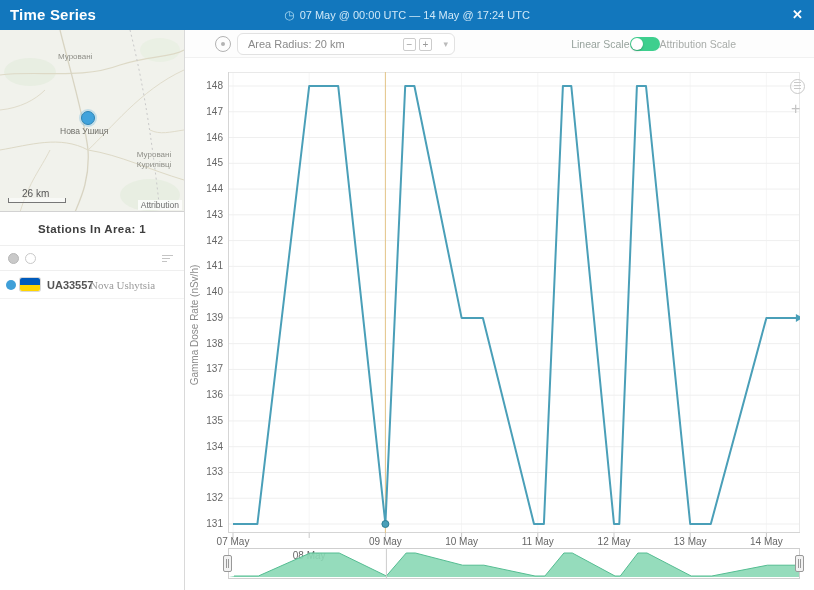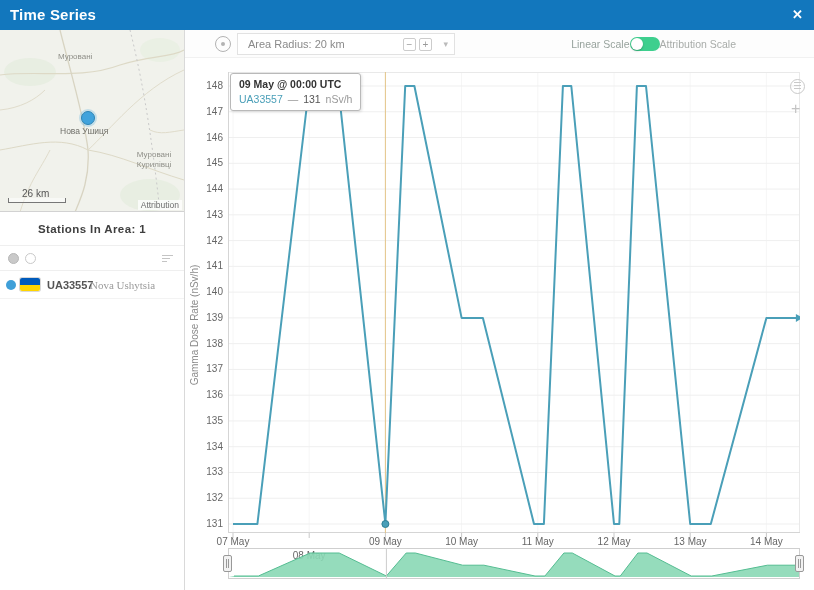--- a/index.html
+++ b/index.html
@@ -54,21 +54,21 @@
   .main { position:absolute; left:185px; top:30px; width:629px; height:560px; background:#fff; }
 
   
   .toolbar { position:absolute; left:0; top:0; width:629px; height:28px; background:#fdfdfd;
              border-bottom:1px solid #f1f1f1; }
   .radius-icon { position:absolute; left:30px; top:6px; width:16px; height:16px; border:1px solid #b3b3b3;
                  border-radius:50%; }
   .radius-icon::after { content:""; position:absolute; left:5px; top:5px; width:4px; height:4px;
                         border-radius:50%; background:#b3b3b3; }
   .radius-box { position:absolute; left:52px; top:3px; width:218px; height:22px; background:#fff;
-                border:1px solid #e2e2e2; border-radius:0; }
+                border:1px solid #e2e2e2; border-radius:6px; }
   .radius-label { position:absolute; left:10px; top:4px; font-size:11px; color:#8a8a8a; }
   .step-btn { position:absolute; top:4px; width:13px; height:13px; border:1px solid #ccc; border-radius:2px;
               font-size:10px; line-height:11px; text-align:center; color:#9a9a9a; background:#fff; cursor:pointer; }
   .step-minus { right:38px; } .step-plus { right:22px; }
   .radius-caret { position:absolute; right:6px; top:5px; font-size:9px; color:#bbb; cursor:pointer; }
   .scale-group { position:absolute; right:78px; top:7px; display:flex; align-items:center; gap:0; }
   .scale-label { font-size:10.5px; color:#98a39d; }
   .scale-label.log { color:#a8aca9; }
   .toggle { position:relative; width:30px; height:14px; border-radius:7px; background:#3ecf8e; cursor:pointer; }
   .toggle-knob { position:absolute; left:1px; top:1px; width:12px; height:12px; border-radius:50%;
@@ -99,20 +99,23 @@
             border-radius:2px; top:525px; z-index:4; cursor:ew-resize; }
   .handle::before, .handle::after { content:""; position:absolute; top:3px; bottom:3px; width:1px; background:#999; }
   .handle::before { left:2px; } .handle::after { right:2px; }
   .handle.left { left:38px; } .handle.right { left:610px; }
 </style>
 </head>
 <body>
 
 <div class="header">
   <div class="header-title">Time Series</div>
+  <div class="header-range">
+    <span class="clock-icon">◷</span><span>07 May @ 00:00 UTC — 14 May @ 17:24 UTC</span>
+  </div>
   <div class="header-close">✕</div>
 </div>
 
 <div class="sidebar">
   <div class="map">
     <svg width="184" height="182" viewBox="0 0 184 182">
       <ellipse cx="30" cy="42" rx="26" ry="14" fill="#e8eee2"></ellipse>
       <ellipse cx="150" cy="165" rx="30" ry="16" fill="#e8eee2"></ellipse>
       <ellipse cx="160" cy="20" rx="20" ry="12" fill="#eaf0e4"></ellipse>
       <path d="M0,45 C40,40 80,50 120,35 C150,25 170,28 184,20" stroke="#ddd9c6" fill="none" stroke-width="1.2"></path>
@@ -249,29 +252,20 @@
         <line x1="386" y1="461" x2="386" y2="466" stroke="#c9c9c9"></line>
         <line x1="462.20000000000005" y1="461" x2="462.20000000000005" y2="466" stroke="#c9c9c9"></line>
         <line x1="538.4" y1="461" x2="538.4" y2="466" stroke="#c9c9c9"></line>
         <line x1="157.4" y1="0" x2="157.4" y2="461" stroke="#e3c488"></line>
         <polyline points="5.0,452.0 29.4,452.0 81.2,14.0 110.2,14.0 157.4,452.0 177.2,14.0 186.4,14.0 233.6,245.9 254.9,245.9 306.0,452.0 315.9,452.0 334.9,14.0 343.3,14.0 386.0,452.0 391.3,452.0 408.9,14.0 418.0,14.0 462.2,452.0 482.8,452.0 538.4,245.9 568.9,245.9" fill="none" stroke="#4a9fb8" stroke-width="2" stroke-linejoin="round"></polyline>
         <circle cx="157.4" cy="452" r="3.5" fill="#4a9fb8" stroke="#2e7f95"></circle>
         <polygon points="574.88,245.88235294117646 567.88,241.88235294117646 567.88,249.88235294117646" fill="#4a9fb8"></polygon>
       </svg>
   </div>
 
-  <div class="tooltip">
-    <div class="tt-time">09 May @ 00:00 UTC</div>
-    <div class="tt-line">
-      <span class="tt-station">UA33557</span>
-      <span class="tt-dash">—</span>
-      <span class="tt-val">131</span>
-      <span class="tt-unit">nSv/h</span>
-    </div>
-  </div>
 
   <div class="ctx-icon">
       <i></i>
       <i></i>
       <i></i>
     </div>
   <div class="zoom-plus">+</div>
 
   <div class="nav-box">
     <svg id="nav-svg" width="570" height="29">

